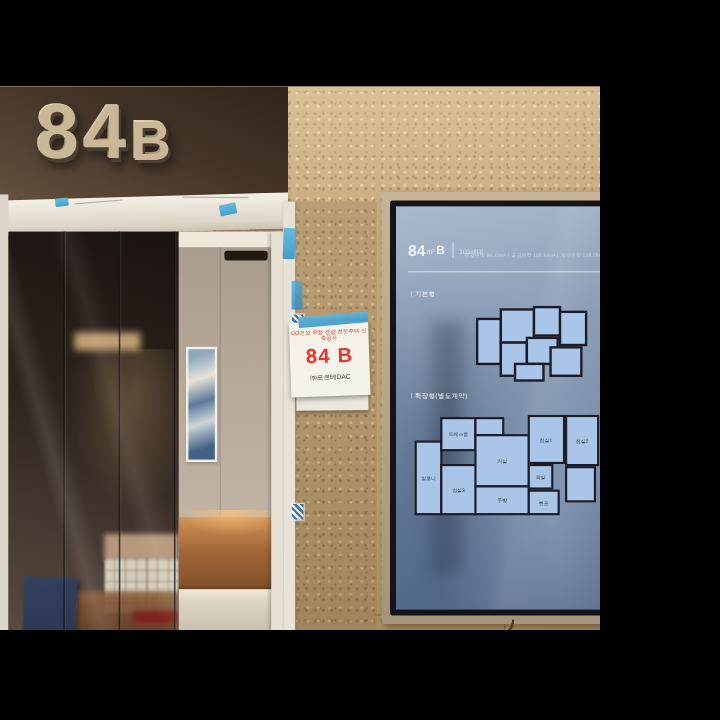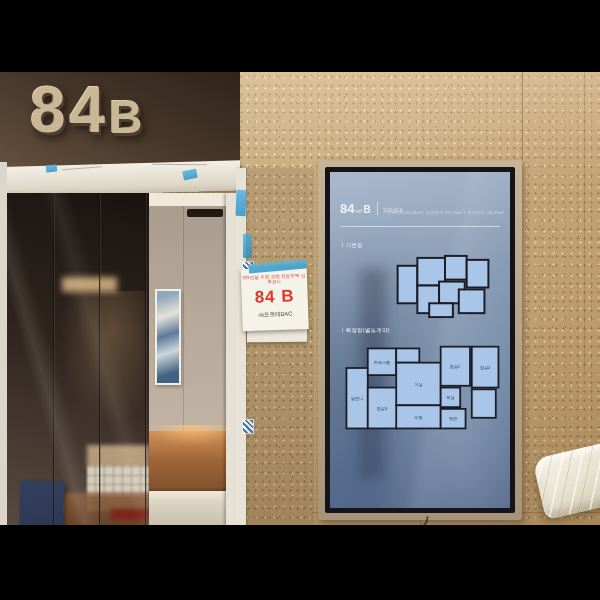--- a/index.html
+++ b/index.html
@@ -1,18 +1,18 @@
 <!DOCTYPE html>
 <html><head>
 <meta charset="utf-8">
 <style>
   html,body{margin:0;padding:0;background:#000;width:600px;height:600px;overflow:hidden;
     font-family:"Liberation Sans","DejaVu Sans",sans-serif;}
   .abs{position:absolute;}
-  #photo{position:absolute;left:0;top:72px;width:600px;height:453px;overflow:hidden;
+  #photo{position:absolute;left:0;top:72px;width:500px;height:453px;overflow:hidden;
     background:#c3a678;}
   
   .stone{background-color:#c3a678;background-image:
     radial-gradient(circle,rgba(255,240,205,.55) 0 1px,transparent 1.4px),
     radial-gradient(circle,rgba(120,88,48,.45) 0 1px,transparent 1.3px),
     radial-gradient(circle,rgba(92,66,36,.38) 0 1px,transparent 1.1px);
     background-size:9px 11px,7px 9px,13px 10px;}
   .stone-light{background:linear-gradient(180deg,rgba(255,238,205,.38),rgba(255,238,205,.08) 26%,
     rgba(0,0,0,0) 55%,rgba(96,64,30,.22) 100%),
     linear-gradient(90deg,rgba(70,48,26,.15),rgba(0,0,0,0) 20%,rgba(0,0,0,0) 70%,rgba(150,100,45,.18));}

